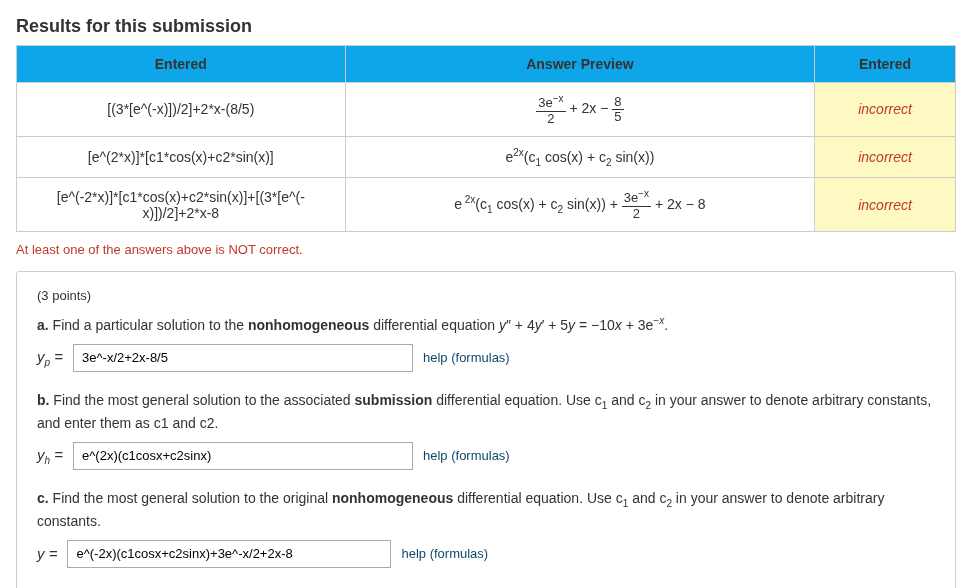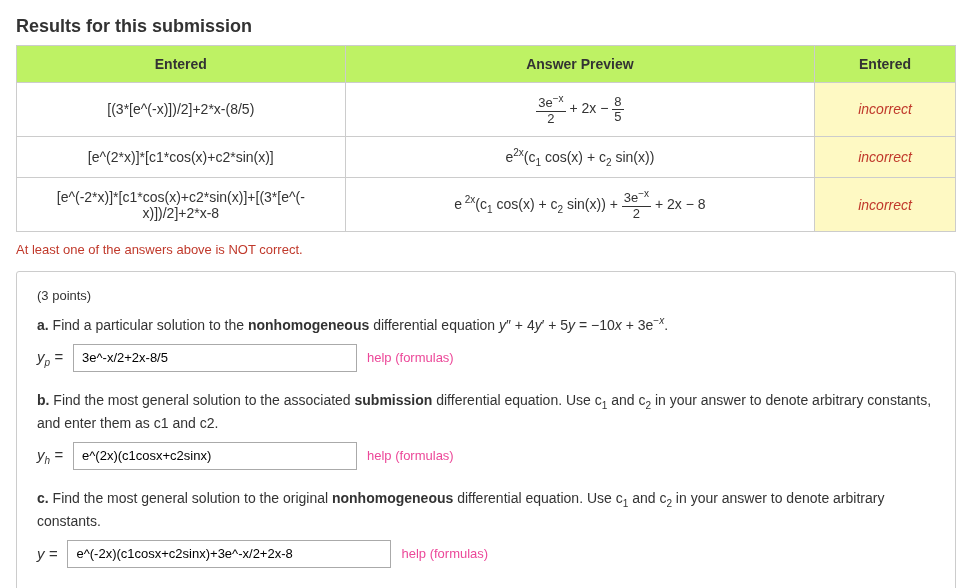--- a/index.html
+++ b/index.html
@@ -22,21 +22,21 @@
       border: 1px solid #ccc;
       margin-bottom: 10px;
     }
     th, td {
       border: 1px solid #ccc;
       padding: 10px 14px;
       text-align: center;
       vertical-align: middle;
     }
     th {
-      background: #bef264;
+      background: #0ea5e9;
       font-weight: bold;
     }
     .result-incorrect {
       background: #fef9c3;
       color: #c0392b;
       font-style: italic;
     }
     .entered-col { width: 35%; }
     .preview-col { width: 50%; }
     .result-col { width: 15%; }
@@ -69,25 +69,25 @@
     }
     .var-label {
       font-style: italic;
       font-size: 15px;
       white-space: nowrap;
     }
     .answer-input {
       border: 1px solid #aaa;
       padding: 4px 8px;
       font-size: 13px;
-      width: 284px;
+      width: 340px;
       height: 28px;
     }
     .help-link {
-      color: #ec4899;
+      color: #0c4a6e;
       text-decoration: none;
       font-size: 13px;
       cursor: pointer;
     }
     .math-frac {
       display: inline-flex;
       flex-direction: column;
       align-items: center;
       vertical-align: middle;
       font-size: 13px;

